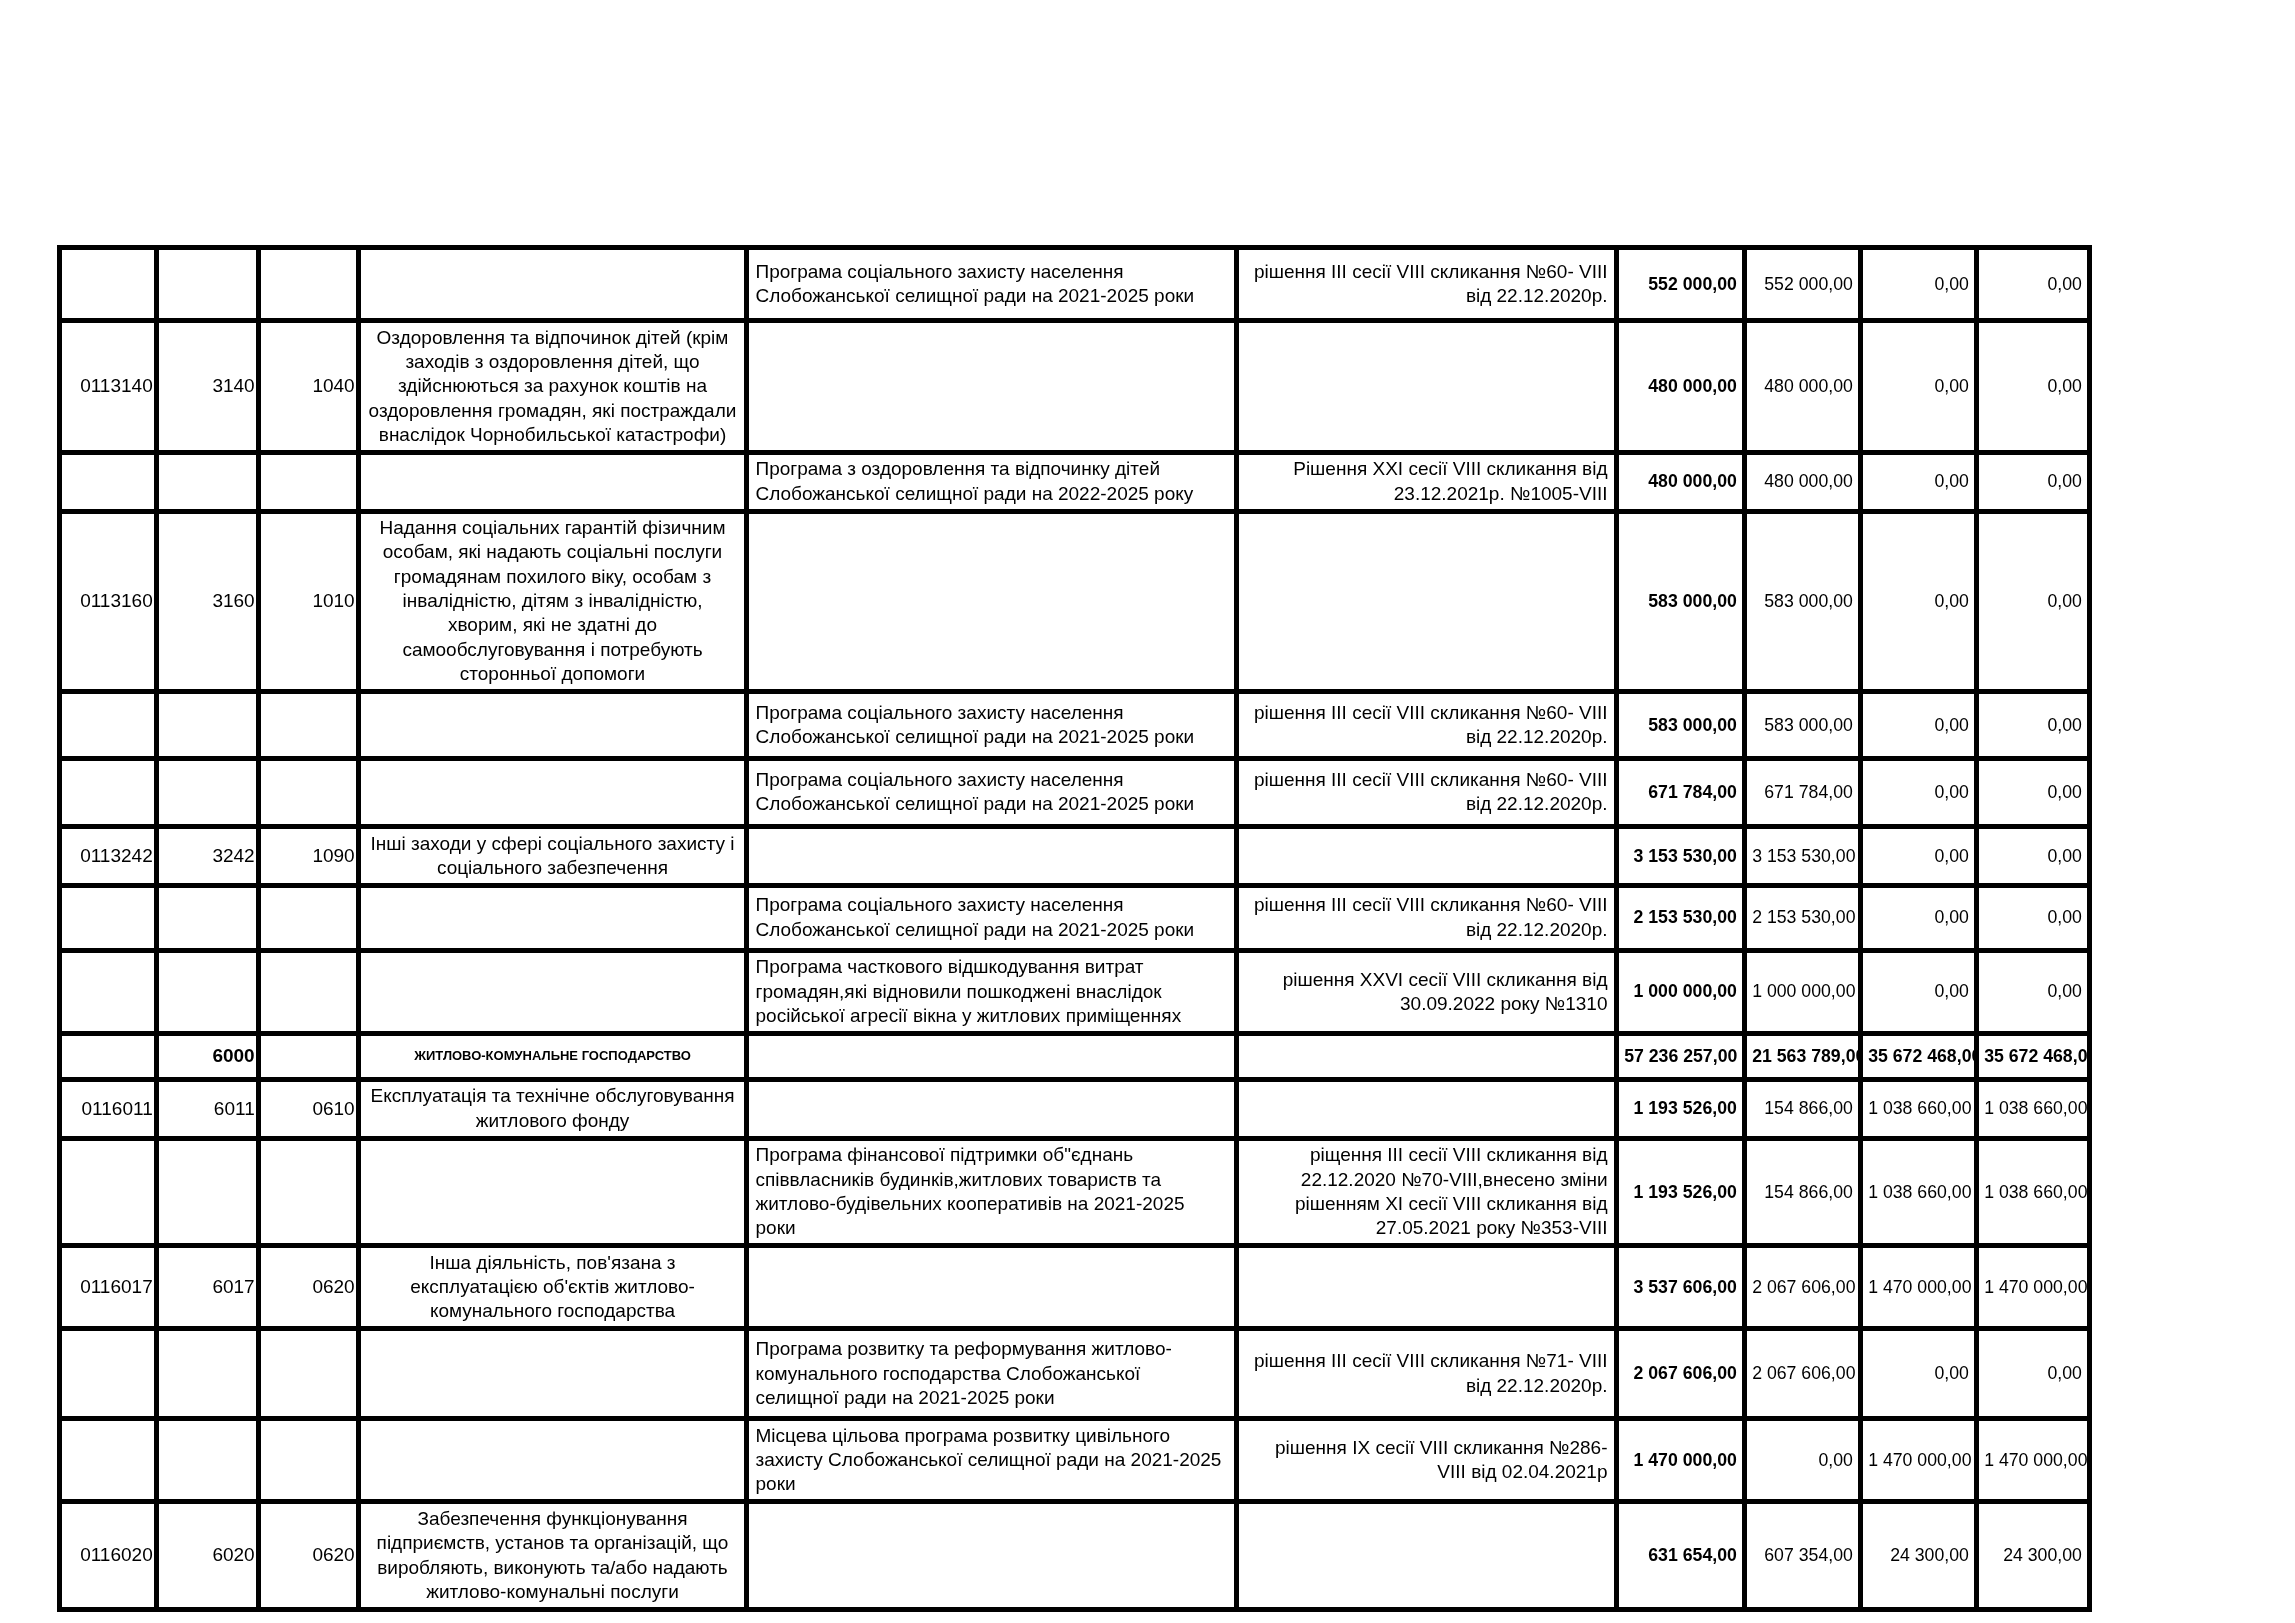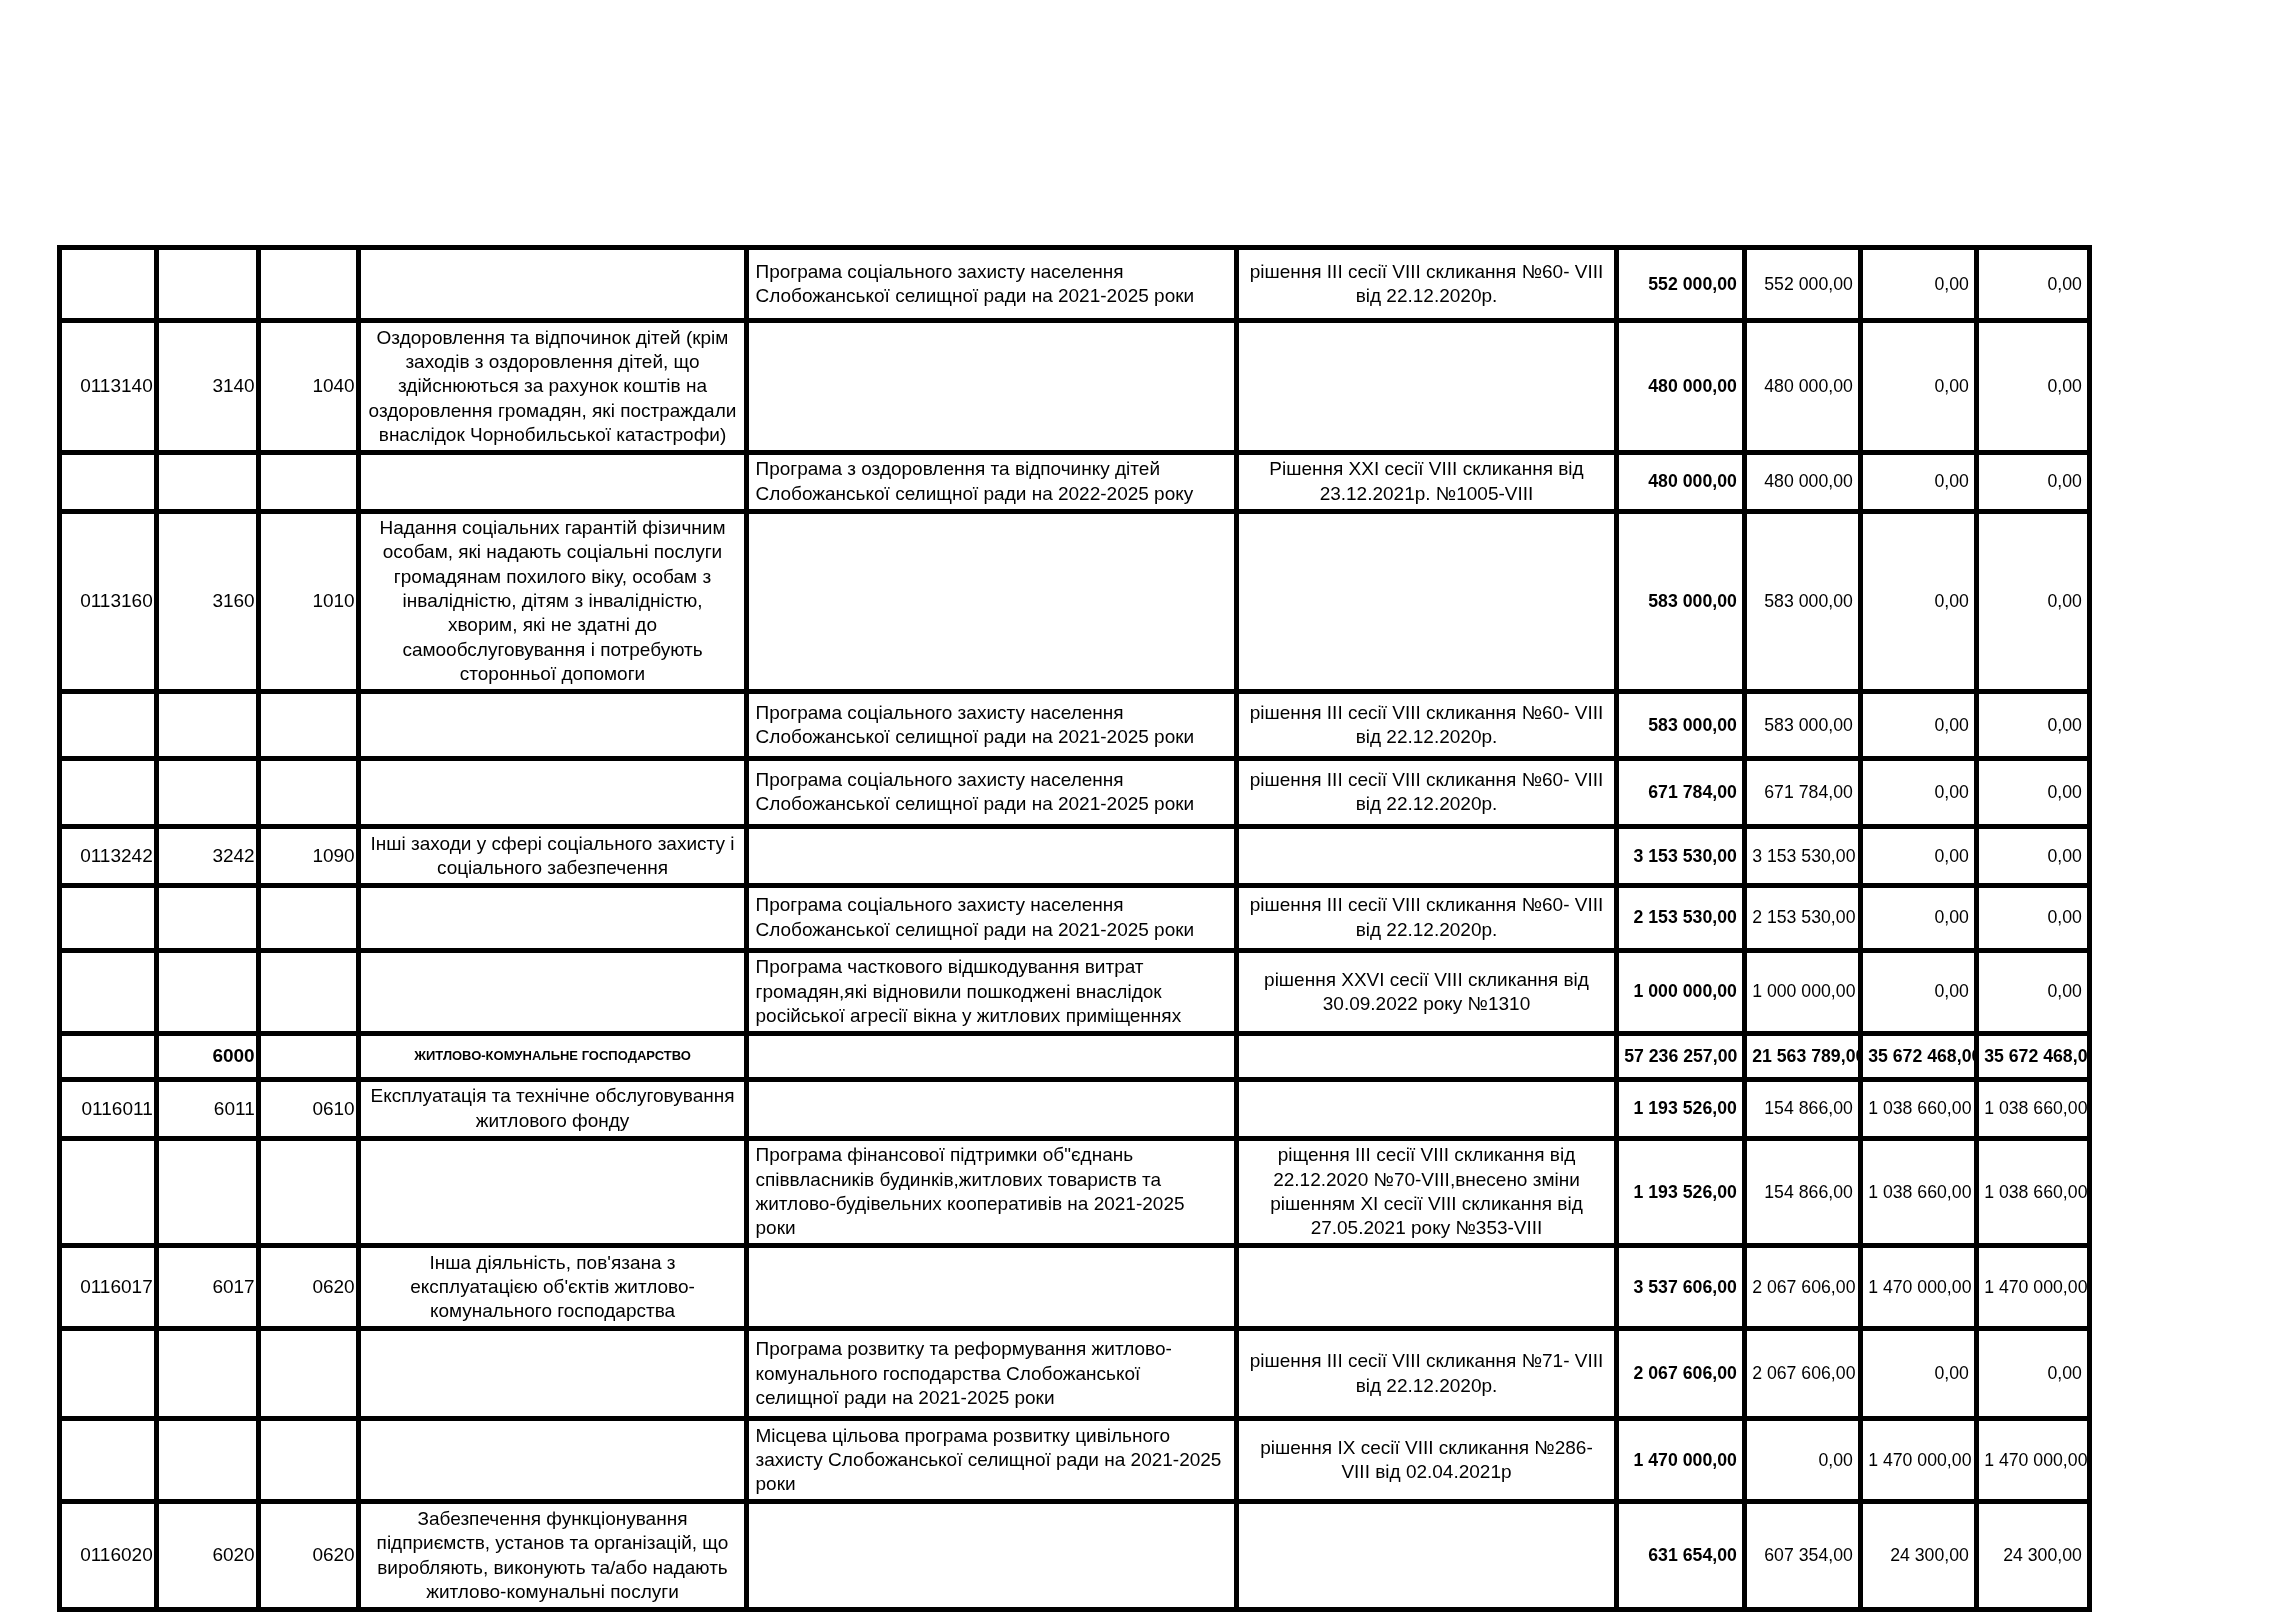--- a/index.html
+++ b/index.html
@@ -18,21 +18,21 @@
     padding:2.6px 6.5px;
     font-size:19px;
     line-height:1.28;
     word-wrap:break-word;
     overflow:hidden;
     background:#ffffff;
   }
   td.c-code{text-align:right;padding:2.6px 1.3px;}
   td.c-name{text-align:center;}
   td.c-prog{text-align:left;}
-  td.c-dec{text-align:center;}
+  td.c-dec{text-align:right;}
   td.c-amount{text-align:right;font-size:17.7px;padding:2.6px 5.2px;white-space:nowrap;}
   td.c-amount.first{font-weight:bold;}
   tr.section td{font-weight:bold;}
   tr.section td.c-name{font-size:13px;}
 </style>
 </head>
 <body>
 
 <div class="page">
   <table class="budget">

